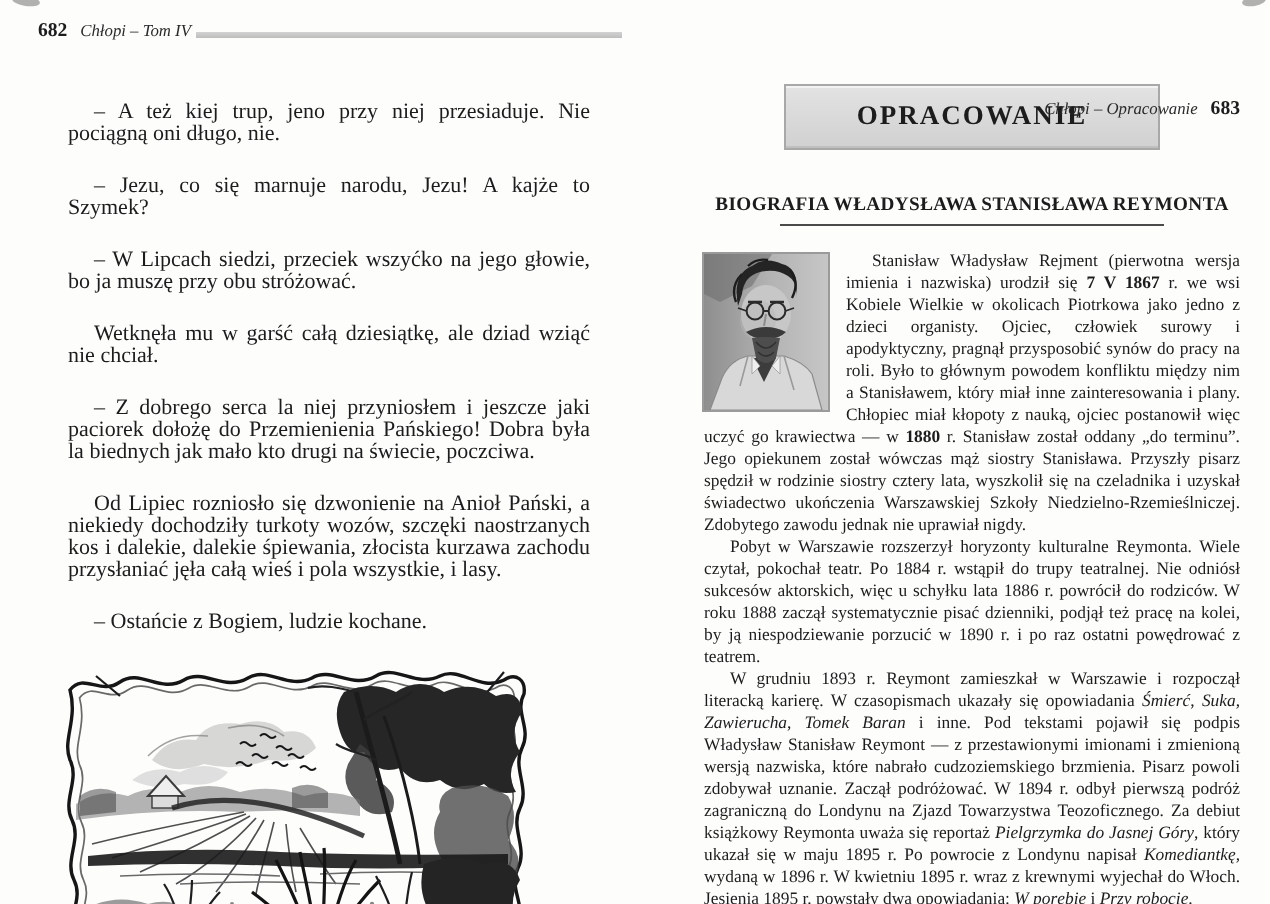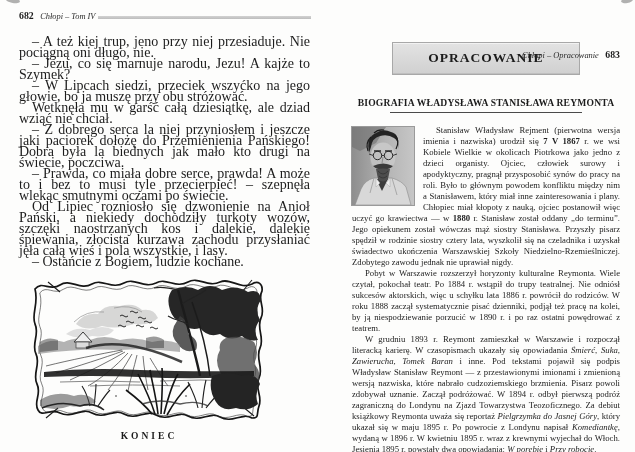--- a/index.html
+++ b/index.html
@@ -14,22 +14,22 @@
   .page.right{left:318px;width:317px;padding:42px 15px 0 34px;box-sizing:border-box;}
 
   .pghead{position:absolute;top:10px;font-size:8.6px;white-space:nowrap;}
   .pghead .num{font-weight:bold;font-size:9.8px;}
   .pghead .run{font-style:italic;font-size:8.4px;color:#2a2a2a;}
   .headrule{position:absolute;height:3px;background:linear-gradient(180deg,#d2d2d2,#bdbdbd);}
   .left .pghead{left:19px;}
   .left .headrule{left:98px;top:16px;width:213px;}
   .right .pghead{right:15px;text-align:right;margin-top:39px;}
 
-  .body-text p{margin:0;text-indent:13px;text-align:justify;
-               font-size:14px;line-height:11px;}
+  .body-text p{margin:15px;text-indent:13px;text-align:justify;
+               font-size:11px;line-height:11px;}
   .seg-b{font-weight:bold;}
   .seg-i{font-style:italic;}
 
   .illus{margin:9px 0 0 11px;width:238px;height:148px;}
   .illus svg{display:block;}
   .caption{width:238px;margin:7px 0 0 11px;text-align:center;font-weight:bold;
            font-size:9.5px;letter-spacing:3px;}
 
   .section-box{width:186px;height:31px;margin:0 auto;background:linear-gradient(180deg,#e3e3e3,#d0d0d0);
                border:1px solid #a8a8a8;box-shadow:inset 0 1px 0 #f2f2f2, inset 0 -1px 0 #bfbfbf;
@@ -53,21 +53,20 @@
       <span class="run">Chłopi – Tom IV</span>
     </div>
     <div class="headrule"></div>
 
     <div class="body-text">
       <p>– A też kiej trup, jeno przy niej przesiaduje. Nie pociągną oni długo, nie.</p>
       <p>– Jezu, co się marnuje narodu, Jezu! A kajże to Szymek?</p>
       <p>– W Lipcach siedzi, przeciek wszyćko na jego głowie, bo ja muszę przy obu stróżować.</p>
       <p>Wetknęła mu w garść całą dziesiątkę, ale dziad wziąć nie chciał.</p>
       <p>– Z dobrego serca la niej przyniosłem i jeszcze jaki paciorek dołożę do Przemienienia Pańskiego! Dobra była la biednych jak mało kto drugi na świecie, poczciwa.</p>
-      <p>– Prawda, co miała dobre serce, prawda! A może to i bez to musi tyle przecierpieć! – szepnęła wlekąc smutnymi oczami po świecie.</p>
       <p>Od Lipiec rozniosło się dzwonienie na Anioł Pański, a niekiedy dochodziły turkoty wozów, szczęki naostrzanych kos i dalekie, dalekie śpiewania, złocista kurzawa zachodu przysłaniać jęła całą wieś i pola wszystkie, i lasy.</p>
       <p>– Ostańcie z Bogiem, ludzie kochane.</p>
     </div>
 
     <div class="illus">
       <svg width="238" height="148" viewBox="0 0 238 148" xmlns="http://www.w3.org/2000/svg">
 
         <path d="M5,13 C12,4 20,16 30,9 C40,2 50,15 62,8 C72,2 82,14 94,7 C104,1 114,13 126,7 C136,1 146,13 158,6 C168,0 178,12 190,6 C200,1 210,14 222,8 C228,4 233,8 232,15 C227,24 236,32 231,42 C226,52 235,62 230,72 C225,82 234,92 229,102 C224,112 233,120 229,130 C226,138 230,142 222,142 C212,136 202,148 190,141 C180,135 170,147 158,140 C148,134 138,146 126,139 C116,133 106,145 94,138 C84,132 74,144 62,137 C52,131 42,143 30,137 C20,132 12,142 8,134 C3,126 12,118 7,108 C2,98 11,88 6,78 C1,68 10,58 5,48 C1,38 9,28 5,13 Z" fill="none" stroke="#161616" stroke-width="1.7"></path>
         <path d="M5,13 C12,4 20,16 30,9 C40,2 50,15 62,8 C72,2 82,14 94,7 C104,1 114,13 126,7 C136,1 146,13 158,6 C168,0 178,12 190,6 C200,1 210,14 222,8 C228,4 233,8 232,15 C227,24 236,32 231,42 C226,52 235,62 230,72 C225,82 234,92 229,102 C224,112 233,120 229,130 C226,138 230,142 222,142 C212,136 202,148 190,141 C180,135 170,147 158,140 C148,134 138,146 126,139 C116,133 106,145 94,138 C84,132 74,144 62,137 C52,131 42,143 30,137 C20,132 12,142 8,134 C3,126 12,118 7,108 C2,98 11,88 6,78 C1,68 10,58 5,48 C1,38 9,28 5,13 Z" fill="none" stroke="#2a2a2a" stroke-width="0.9" opacity="0.7" transform="translate(5,4.5) scale(0.957)"></path>
         <path d="M18,6 l12,10 M222,4 l-10,12 M16,142 l12,-10 M224,140 l-12,-10" stroke="#1c1c1c" stroke-width="1.1" fill="none"></path>

